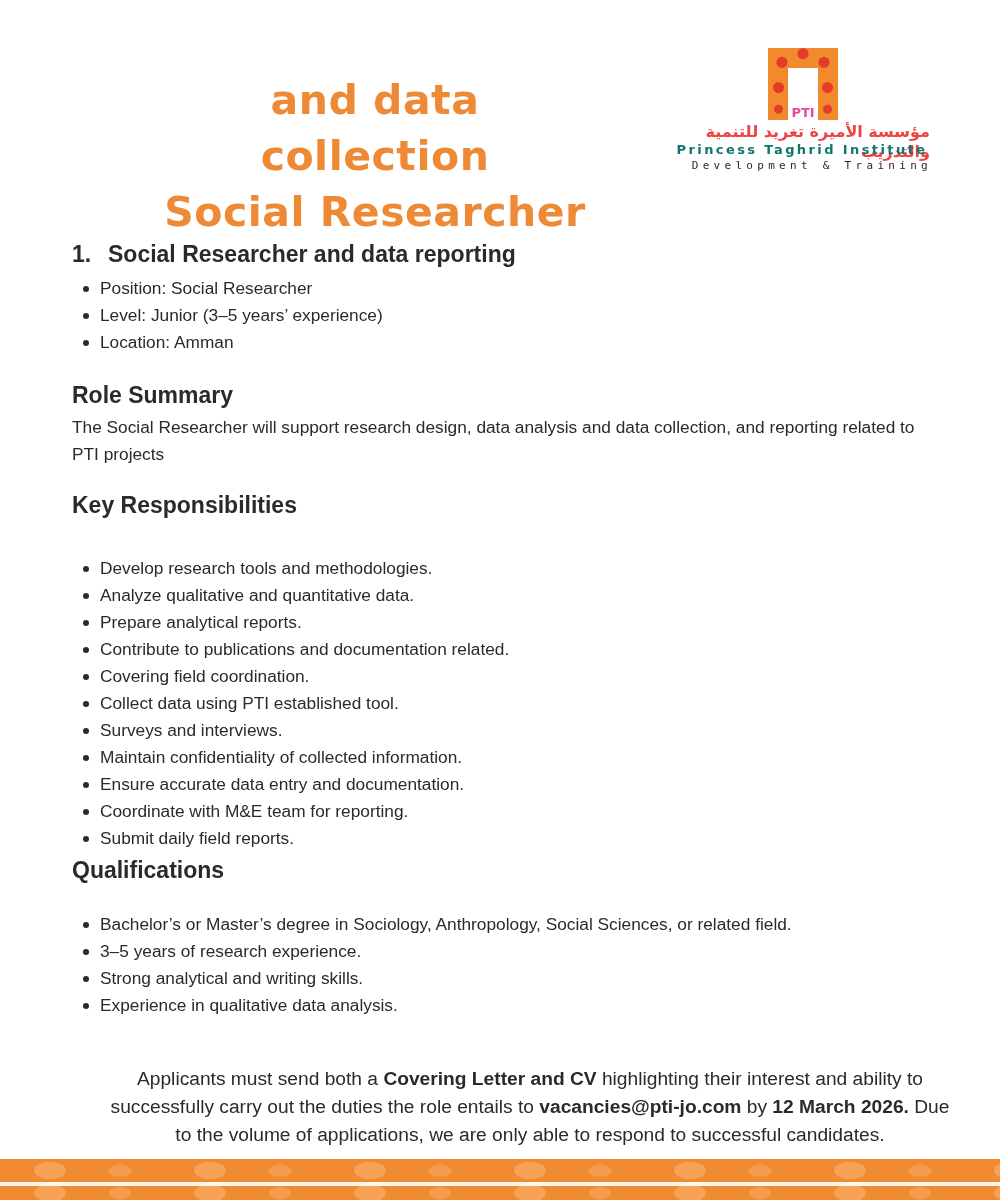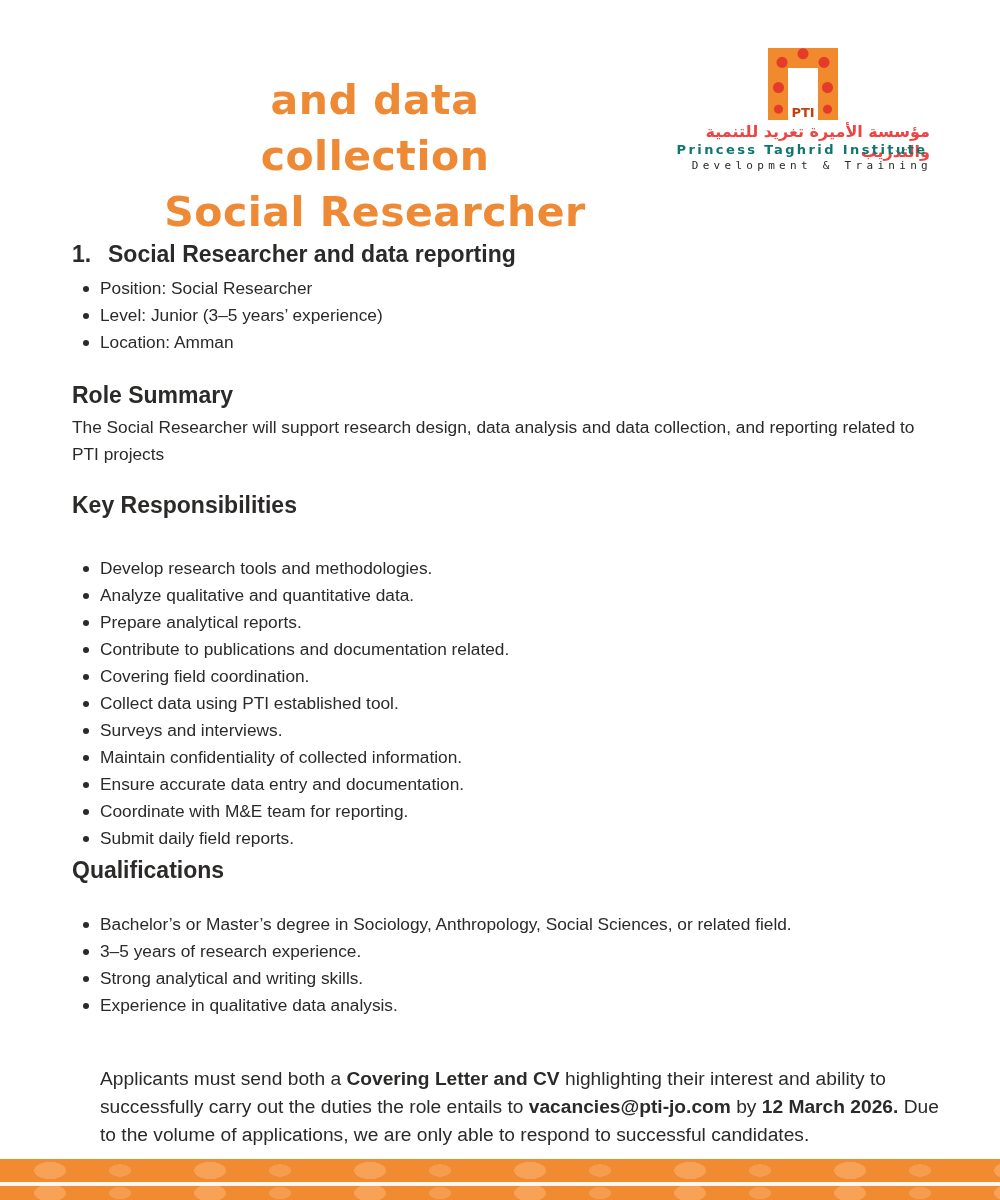--- a/index.html
+++ b/index.html
@@ -24,21 +24,21 @@
       radial-gradient(circle at 15% 85%, #e53b2b 0 4px, transparent 5px),
       radial-gradient(circle at 85% 85%, #e53b2b 0 4px, transparent 5px),
       #f08a2c;
   }
   .logo-inner {
     position: absolute; left: 20px; top: 20px; width: 30px; height: 52px; background: #fff;
   }
   .logo-pti {
     position: absolute; left: 0; width: 70px; bottom: 0; text-align: center;
     font-family: "DejaVu Sans", sans-serif; font-weight: bold; font-size: 13px;
-    color: #c2410c; line-height: 15px;
+    color: #ec4899; line-height: 15px;
   }
   .logo-pti span { background: #fff; padding: 0 2px; }
   .logo-arabic {
     position: absolute; left: 0; top: 76px; width: 262px; text-align: right;
     font-family: "DejaVu Sans", sans-serif; font-weight: bold; font-size: 16px; color: #ef4444;
     direction: rtl; line-height: 20px;
   }
   .logo-en1 {
     position: absolute; left: 4px; top: 96px; width: 260px; text-align: center;
     font-family: "DejaVu Sans", sans-serif; font-weight: bold; font-size: 13px;
@@ -62,21 +62,21 @@
   ul.bullets li {
     position: relative; padding-left: 20px; font-size: 17.3px; line-height: 27px; white-space: nowrap;
   }
   ul.bullets li::before {
     content: ""; position: absolute; left: 3px; top: 11px; width: 6px; height: 6px;
     border-radius: 50%; background: #2b2a29;
   }
 
   .apply {
     position: absolute; left: 100px; top: 1065px; width: 860px;
-    font-size: 19.2px; line-height: 28px; color: #2b2a29;
+    font-size: 19.2px; line-height: 28px; color: #2b2a29; text-align: center;
   }
   .apply b { font-weight: bold; }
 
   .band {
     position: absolute; left: 0; width: 1000px; background: #f08b32; overflow: hidden;
   }
   .band::after {
     content: ""; position: absolute; inset: 0;
     background:
       radial-gradient(ellipse 26px 14px at 50px 50%, rgba(255,190,130,0.45) 0 60%, transparent 62%),

